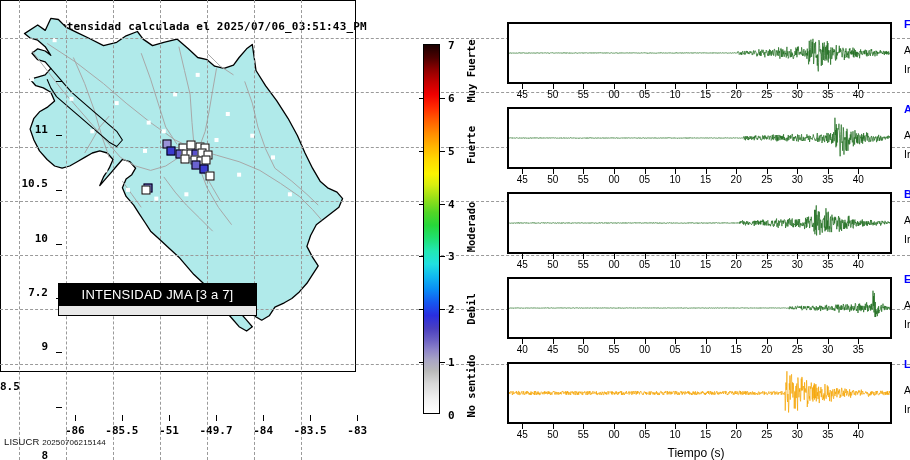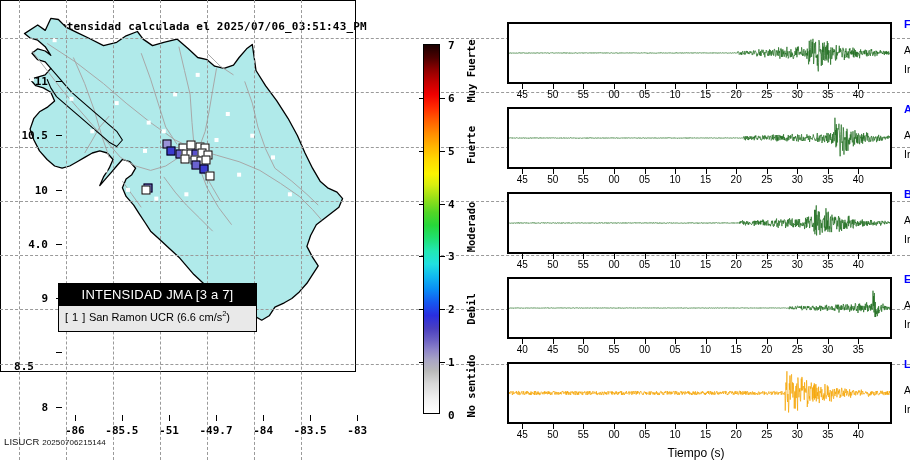--- a/index.html
+++ b/index.html
@@ -16,21 +16,21 @@
      border:1.5px solid #000;background:#ffffff;box-sizing:border-box;overflow:hidden;}
   #map-clip{position:absolute;inset:0;overflow:hidden;}
   #map-svg{position:absolute;left:0;top:0;}
 
   .gridline{position:absolute;background:transparent;}
   .gl-v{width:0;border-left:1px dashed #9a9a9a;top:0;bottom:0;}
   .gl-h{height:0;border-top:1px dashed #9a9a9a;left:0;right:0;}
 
   .ytick{position:absolute;right:100%;margin-right:6px;transform:translateY(-50%);
      font-family:"DejaVu Sans Mono","Liberation Mono",monospace;font-size:11px;font-weight:bold;
-     white-space:nowrap;}
+     white-space:nowrap;margin-top:48px;}
 
   
   .station{position:absolute;width:9px;height:9px;border:1.4px solid #000;
      box-sizing:border-box;transform:translate(-50%,-50%);}
 
   
   #legend{left:58px;top:283px;width:199px;background:#e9e9e9;border:1px solid #000;
      box-sizing:border-box;}
   #legend-header{background:#000;color:#fff;text-align:center;font-size:13px;
      padding:3px 0 4px 0;letter-spacing:.2px;}
@@ -158,21 +158,20 @@
     <div class="station" style="left: 195.797px; top: 164.965px; background: rgb(106, 98, 207);"></div>
     <div class="station" style="left: 204.269px; top: 169.306px; background: rgb(59, 59, 208);"></div>
     <div class="station" style="left: 209.917px; top: 175.818px; background: rgb(255, 255, 255);"></div>
     <div class="station" style="left: 147.789px; top: 187.756px; background: rgb(90, 82, 203);"></div>
     <div class="station" style="left: 145.907px; top: 189.926px; background: rgb(255, 255, 255);"></div>
   </div>
 
 <div class="abs" id="legend">
   <div id="legend-header">INTENSIDAD JMA [3 a 7]</div>
   <div id="legend-list">
-      <div class="legend-row"><span class="brk">[ 1 ]</span> <span>San Ramon UCR</span> <span>(6.6 cm/s<sup>2</sup>)</span></div>
     </div>
 </div>
 
 <div class="abs" id="cbar">
     <div class="cb-num" style="top: 370px;">0</div>
     <div class="cb-num" style="top: 317.143px;">1</div>
     <div class="cb-tick" style="top: 317.143px;"></div>
     <div class="cb-tick-in" style="top: 317.143px;"></div>
     <div class="cb-num" style="top: 264.286px;">2</div>
     <div class="cb-tick" style="top: 264.286px;"></div>
@@ -385,25 +384,25 @@
     </div>
   </div>
 <div id="xlabel" style="left: 667.5px; top: 446px;">Tiempo (s)</div>
 
 <div class="ytick" style="top: 80.9853px; left: 0px; width: 48px; text-align: right;">11</div>
 <div class="abs" style="left: 56px; top: 80.9853px; width: 6px; height: 0px; border-top: 1.5px solid rgb(0, 0, 0);"></div>
 <div class="ytick" style="top: 135.25px; left: 0px; width: 48px; text-align: right;">10.5</div>
 <div class="abs" style="left: 56px; top: 135.25px; width: 6px; height: 0px; border-top: 1.5px solid rgb(0, 0, 0);"></div>
 <div class="ytick" style="top: 189.515px; left: 0px; width: 48px; text-align: right;">10</div>
 <div class="abs" style="left: 56px; top: 189.515px; width: 6px; height: 0px; border-top: 1.5px solid rgb(0, 0, 0);"></div>
-<div class="ytick" style="top: 243.779px; left: 0px; width: 48px; text-align: right;">4.0</div>
+<div class="ytick" style="top: 243.779px; left: 0px; width: 48px; text-align: right;">7.2</div>
 <div class="abs" style="left: 56px; top: 243.779px; width: 6px; height: 0px; border-top: 1.5px solid rgb(0, 0, 0);"></div>
 <div class="ytick" style="top: 298.044px; left: 0px; width: 48px; text-align: right;">9</div>
 <div class="abs" style="left: 56px; top: 298.044px; width: 6px; height: 0px; border-top: 1.5px solid rgb(0, 0, 0);"></div>
-<div class="ytick" style="top: 366px; left: 0px; width: 48px; text-align: center;">8.5</div>
+<div class="ytick" style="top: 338px; left: 0px; width: 48px; text-align: left;">8.5</div>
 <div class="abs" style="left: 56px; top: 352.309px; width: 6px; height: 0px; border-top: 1.5px solid rgb(0, 0, 0);"></div>
 <div class="ytick" style="top: 406.574px; left: 0px; width: 48px; text-align: right;">8</div>
 <div class="abs" style="left: 56px; top: 406.574px; width: 6px; height: 0px; border-top: 1.5px solid rgb(0, 0, 0);"></div>
 <div class="abs" style="left: 74.8267px; top: 424px; transform: translateX(-50%); font-family: &quot;DejaVu Sans Mono&quot;, &quot;Liberation Mono&quot;, monospace; font-size: 11px; font-weight: bold; white-space: nowrap;">-86</div>
 <div class="abs" style="left: 74.8267px; top: 415px; height: 6px; width: 0px; border-left: 1.5px solid rgb(0, 0, 0);"></div>
 <div class="abs" style="left: 121.893px; top: 424px; transform: translateX(-50%); font-family: &quot;DejaVu Sans Mono&quot;, &quot;Liberation Mono&quot;, monospace; font-size: 11px; font-weight: bold; white-space: nowrap;">-85.5</div>
 <div class="abs" style="left: 121.893px; top: 415px; height: 6px; width: 0px; border-left: 1.5px solid rgb(0, 0, 0);"></div>
 <div class="abs" style="left: 168.96px; top: 424px; transform: translateX(-50%); font-family: &quot;DejaVu Sans Mono&quot;, &quot;Liberation Mono&quot;, monospace; font-size: 11px; font-weight: bold; white-space: nowrap;">-51</div>
 <div class="abs" style="left: 168.96px; top: 415px; height: 6px; width: 0px; border-left: 1.5px solid rgb(0, 0, 0);"></div>
 <div class="abs" style="left: 216.027px; top: 424px; transform: translateX(-50%); font-family: &quot;DejaVu Sans Mono&quot;, &quot;Liberation Mono&quot;, monospace; font-size: 11px; font-weight: bold; white-space: nowrap;">-49.7</div>

